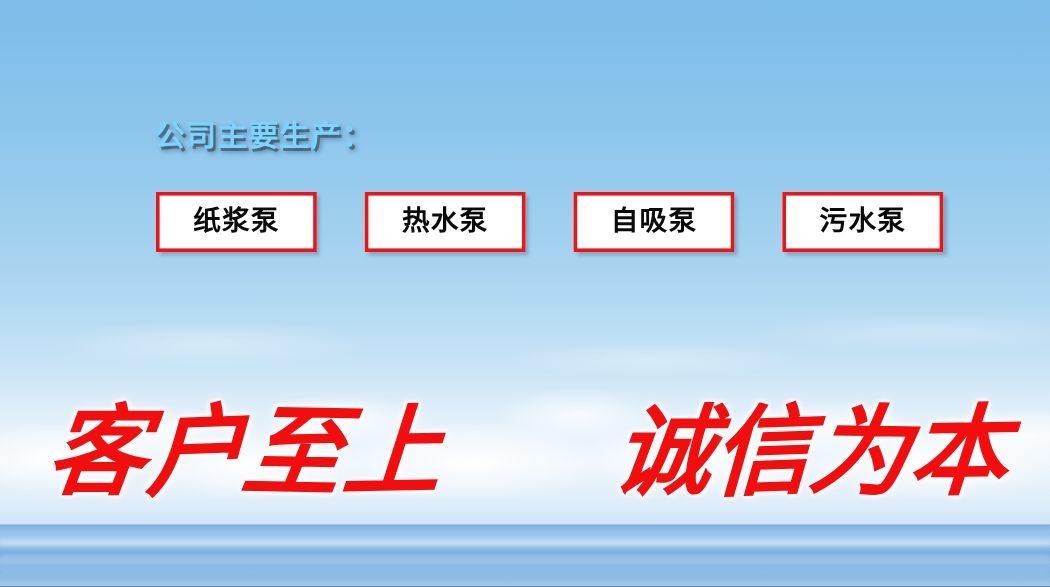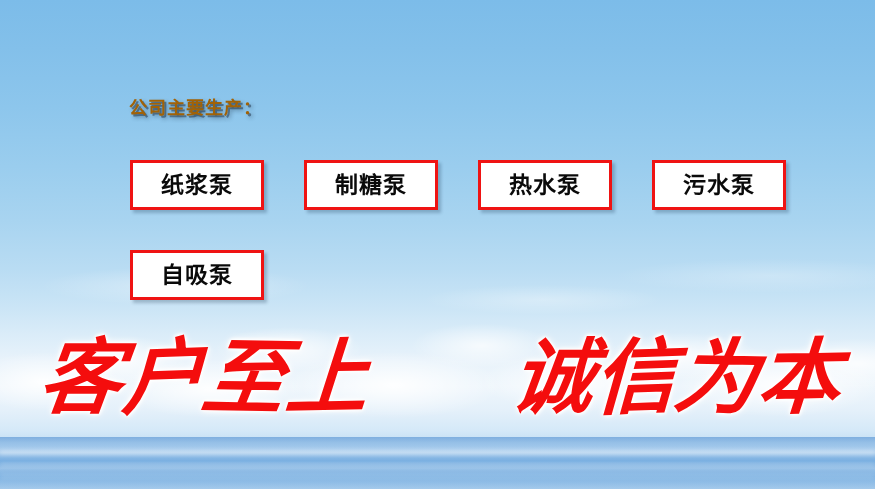--- a/index.html
+++ b/index.html
@@ -95,23 +95,23 @@
     background: rgba(255,255,255,.45);
     filter: blur(2px);
     height: 3px;
   }
 
   
   .title {
     position: absolute;
     left: 129px;
     top: 93px;
-    font-size: 18px;
+    font-size: 25px;
     font-weight: bold;
-    color: #a16207;
+    color: #7dd3fc;
     letter-spacing: 1px;
     text-shadow:
       2px 2px 0 rgba(40,60,80,.55),
       3px 3px 4px rgba(20,40,60,.45);
     white-space: nowrap;
   }
 
   
   .grid {
     position: absolute;
@@ -190,31 +190,28 @@
   </div>
 
   <div class="title">公司主要生产：</div>
 
   <div class="grid">
 
     <div class="chip">
       <span class="chip-label">纸浆泵</span>
     </div>
     <div class="chip">
-      <span class="chip-label">制糖泵</span>
-    </div>
-    <div class="chip">
       <span class="chip-label">热水泵</span>
     </div>
     <div class="chip">
+      <span class="chip-label">自吸泵</span>
+    </div>
+
+    <div class="chip">
       <span class="chip-label">污水泵</span>
-    </div>
-
-    <div class="chip">
-      <span class="chip-label">自吸泵</span>
     </div>
 
   </div>
 
   <div class="slogan">
     <div class="slogan-part">
       <span class="cal">客</span>
       <span class="cal">户</span>
       <span class="cal">至</span>
       <span class="cal">上</span>

